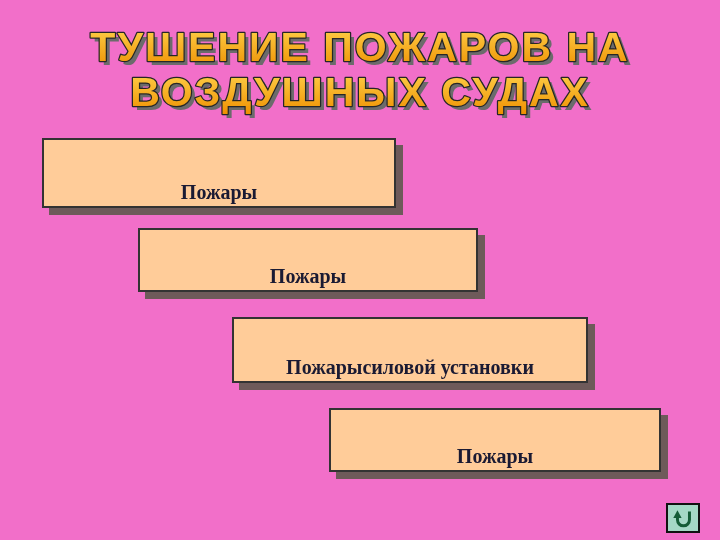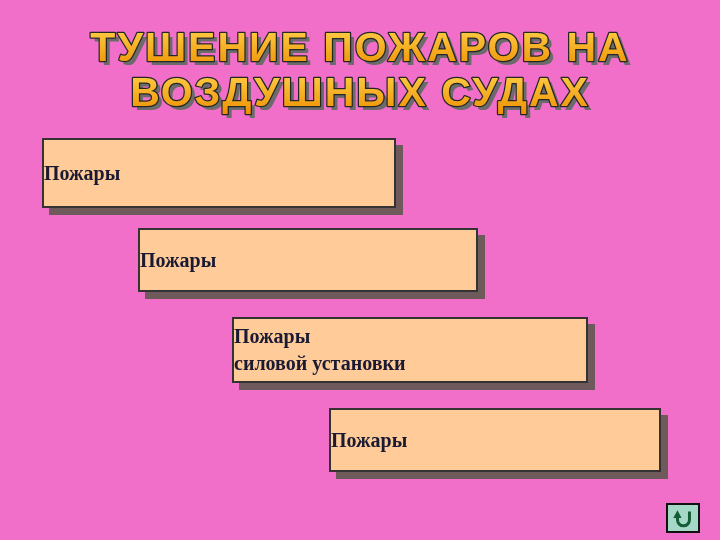--- a/index.html
+++ b/index.html
@@ -34,22 +34,22 @@
     font-size:41px;
     letter-spacing:2px;
   }
   .flow-box{
     position:absolute;
     box-sizing:border-box;
     background:var(--box-fill,#FFCC99);
     border:2px solid var(--box-border,#333);
     box-shadow:7px 7px 0 var(--box-shadow,#6E5A5A);
     display:flex;
-    flex-direction:column;
-    align-items:flex-start;
+    flex-direction:row;
+    align-items:flex-end;
     justify-content:center;
     font-family:"Liberation Serif",serif;
     font-weight:bold;
     color:var(--box-text,#1A1A33);
     font-size:20px;
     line-height:27px;
     text-align:center;
   }
   .box-1{left:42px;top:138px;width:354px;height:70px;}
   .box-2{left:138px;top:228px;width:340px;height:64px;}

